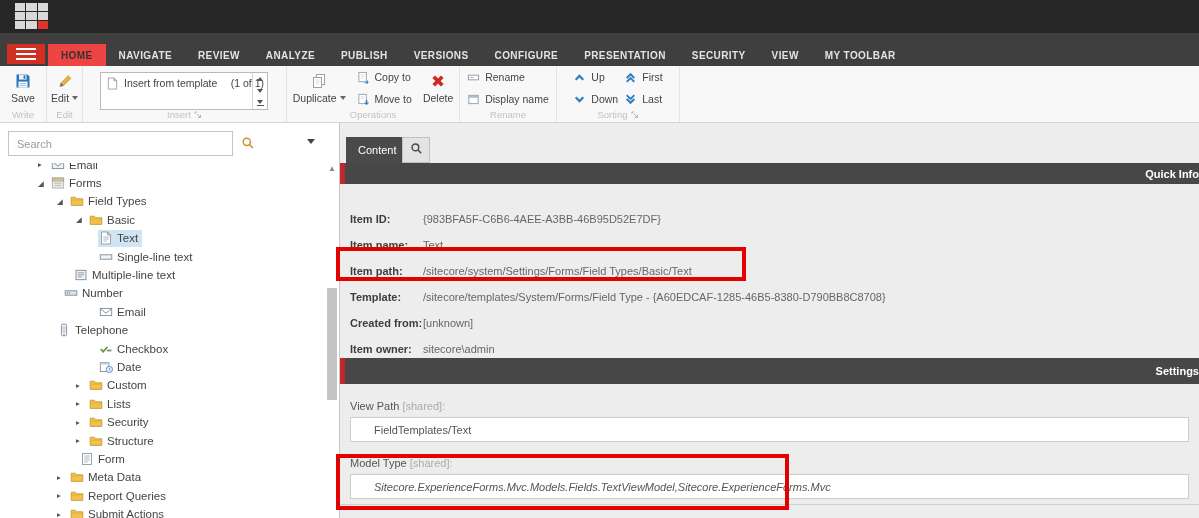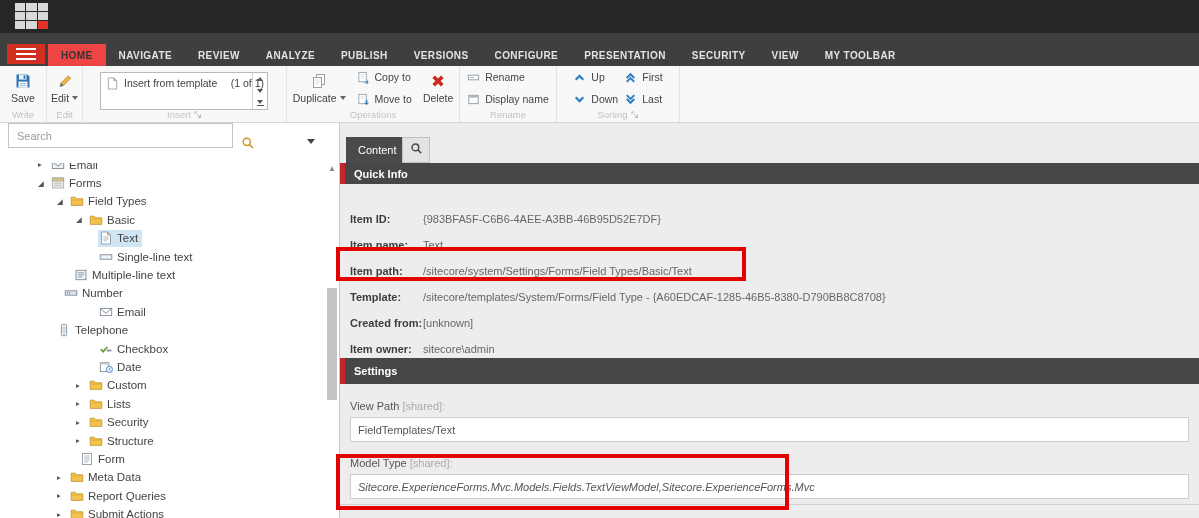--- a/index.html
+++ b/index.html
@@ -52,21 +52,21 @@
             border-bottom:4.5px solid #555; }
   .tri-down { width:0; height:0; border-left:3.5px solid transparent; border-right:3.5px solid transparent;
               border-top:4.5px solid #555; }
   .spc .bar { width:7px; height:1px; background:#555; margin-top:1px; }
   .launcher svg { width:8px; height:8px; display:block; }
 
   
   .sidepanel { position:absolute; left:0; top:123px; width:340px; height:395px; background:#fff;
                border-right:1px solid #c8c8c8; overflow:hidden; }
   .searchrow { position:absolute; left:0; top:0; width:100%; height:36px; background:#fff; z-index:3; }
-  .searchinput { position:absolute; left:8px; top:0; width:225px; height:25px; border:1px solid #c4c4c4;
+  .searchinput { position:absolute; left:8px; top:8px; width:225px; height:25px; border:1px solid #c4c4c4;
                  padding:0 8px; font-size:11px; color:#555; font-family:"Liberation Sans",sans-serif; outline:none; }
   .searchinput::placeholder { color:#9a9a9a; }
   .mag { position:absolute; left:241px; top:13px; cursor:pointer; }
   .mag svg { width:14px; height:14px; }
   .searchcaret { position:absolute; left:307px; top:16px; width:0; height:0; border-left:4.5px solid transparent;
                  border-right:4.5px solid transparent; border-top:5.5px solid #444; cursor:pointer; }
   .tree { position:absolute; left:0; top:40px; right:14px; bottom:0; overflow:hidden; }
   .trow { display:flex; align-items:center; height:18.4px; font-size:11.5px; color:#444;
           white-space:nowrap; cursor:pointer; }
   .trow.clipped { margin-top:-7.5px; }
@@ -81,30 +81,30 @@
 
   
   .contentpane { position:absolute; left:340px; top:123px; width:859px; height:395px; background:#ededed; }
   .ctab { position:absolute; left:6px; top:14px; height:26px; padding:0 12px; background:#4a4a4a;
           color:#fff; font-size:11px; line-height:26px; cursor:pointer; }
   .stab { position:absolute; left:62px; top:14px; width:28px; height:26px; background:#e3e3e3;
           border:1px solid #c0c0c0; display:flex; align-items:center; justify-content:center; cursor:pointer; }
   .stab svg { width:13px; height:13px; }
   .secbar { position:absolute; left:0; width:859px; background:#474747; color:#fff; font-size:11px;
             font-weight:bold; display:flex; align-items:center; padding-left:9px;
-            border-left:5px solid #c1272d; }
+            border-left:5px solid #c1272d;justify-content:flex-end; }
   .secbar.qi { top:40px; height:21px; }
   .secbar.st { top:235px; height:26px; }
   .firow { position:absolute; left:10px; right:10px; height:16px; display:flex; font-size:11px; }
   .filabel { width:73px; flex:0 0 73px; font-weight:bold; color:#3d3d3d; }
   .fivalue { color:#666; white-space:nowrap; }
   .setlabel { position:absolute; left:10px; font-size:11px; color:#555; }
   .setlabel .shared { color:#ababab; }
   .setinput { position:absolute; left:10px; right:10px; height:25px; background:#fff; border:1px solid #ccc;
-              font-size:11px; color:#555; padding:0 7px; font-family:"Liberation Sans",sans-serif; outline:none; }
+              font-size:11px; color:#555; padding:0 23px; font-family:"Liberation Sans",sans-serif; outline:none; }
   .divider { position:absolute; left:0; top:381px; width:859px; height:1px; background:#cfcfcf; }
 
   
   .redbox { position:absolute; border:4px solid #e50000; background:transparent; pointer-events:none; }
   .box1 { left:336px; top:247px; width:410px; height:34px; }
   .box2 { left:336px; top:454px; width:453px; height:56px; }
 </style>
 </head>
 <body>
 

